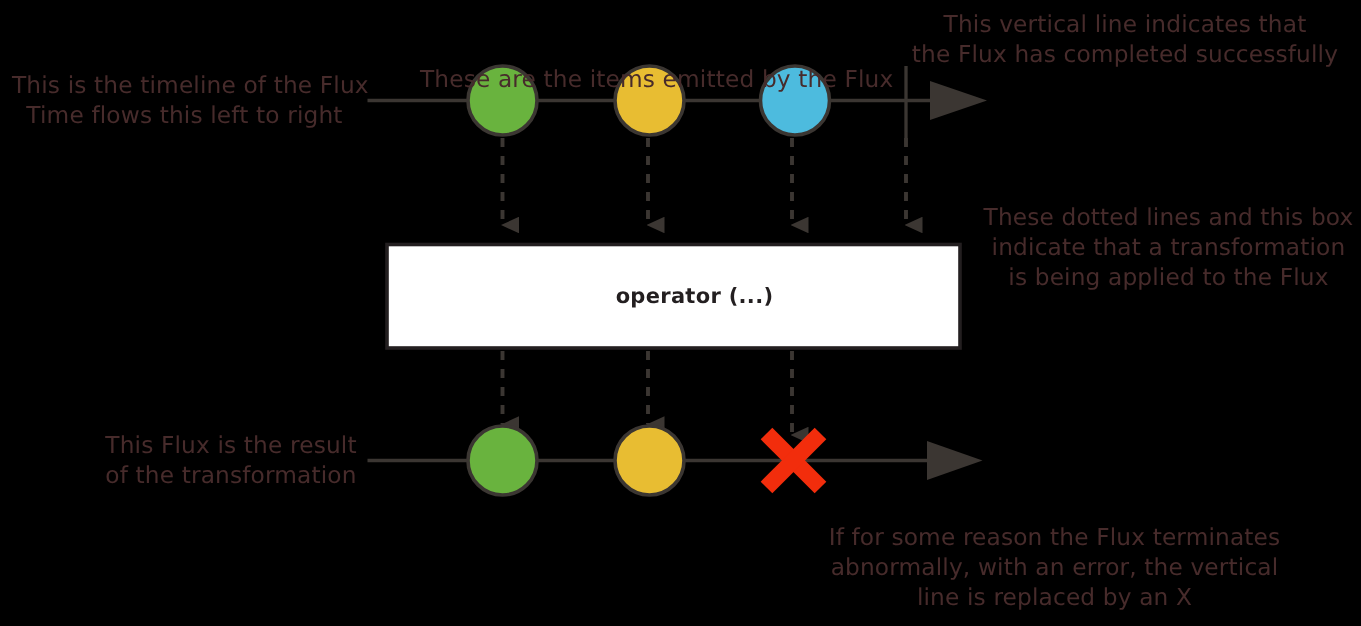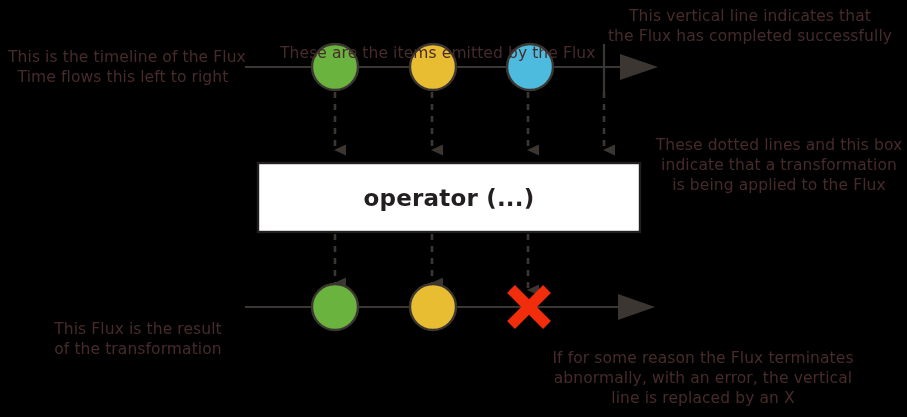--- a/index.html
+++ b/index.html
@@ -40,23 +40,24 @@
     position: absolute;
     left: 258px;
     top: 163px;
     width: 382px;
     height: 69px;
     display: flex;
     align-items: center;
     justify-content: center;
     font-family: "DejaVu Sans", sans-serif;
     font-weight: bold;
-    font-size: 23px;
+    font-size: 14px;
     color: #231f20;
     letter-spacing: 0.2px;
+    padding-left: 14px;
   }
 </style>
 </head>
 <body>
 
 <div id="diagram">
 
   <svg class="svg-layer" viewBox="0 0 907 417" xmlns="http://www.w3.org/2000/svg">
     <defs>
       <marker id="arrowhead" markerWidth="10" markerHeight="10" refX="1" refY="4" orient="auto" markerUnits="userSpaceOnUse">
@@ -115,20 +116,20 @@
   <div class="annot center" style="left:280px; top:18px; width:300px;margin-top:25px;">These are the items emitted by the Flux</div>
 
   <div class="annot left" style="left:600px; top:6px; width:300px;">This vertical line indicates that
 the Flux has completed successfully</div>
 
   <div class="annot left" style="left:654px; top:135px; width:250px;">These dotted lines and this box
 indicate that a transformation
 is being applied to the Flux</div>
 
 
-  <div class="annot center" style="left:48px; top:287px; width:180px;margin-top:32px;">This Flux is the result
+  <div class="annot center" style="left:64px; top:287px; width:180px;">This Flux is the result
 of the transformation</div>
 
   <div class="annot left" style="left:508px; top:348px; width:390px;">If for some reason the Flux terminates
 abnormally, with an error, the vertical
 line is replaced by an X</div>
 
 </div>
 
 </body></html>

